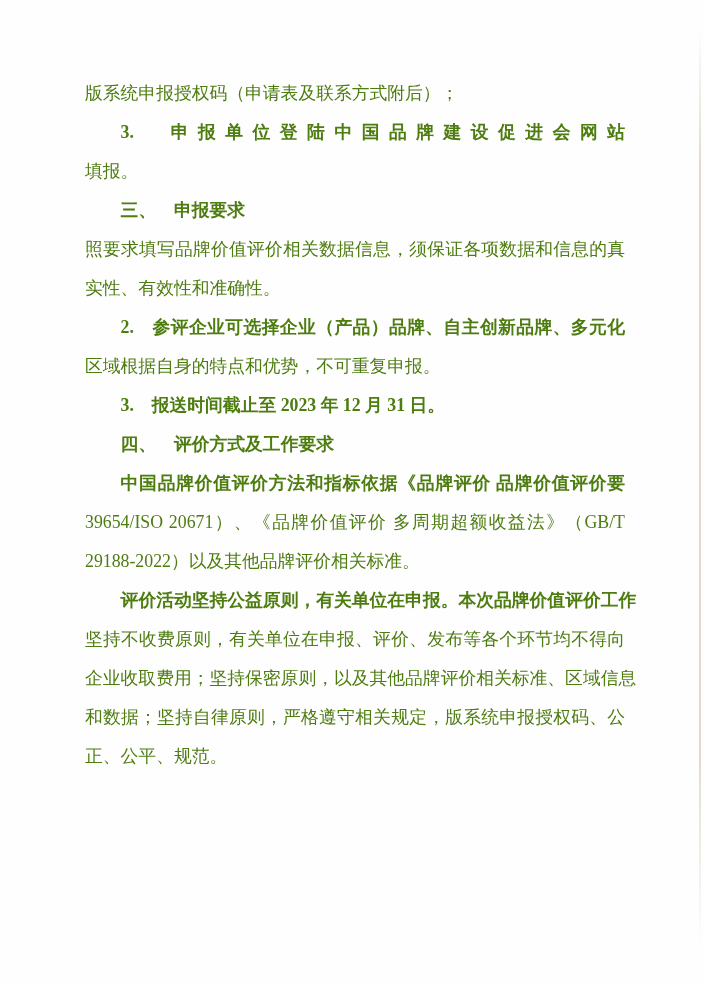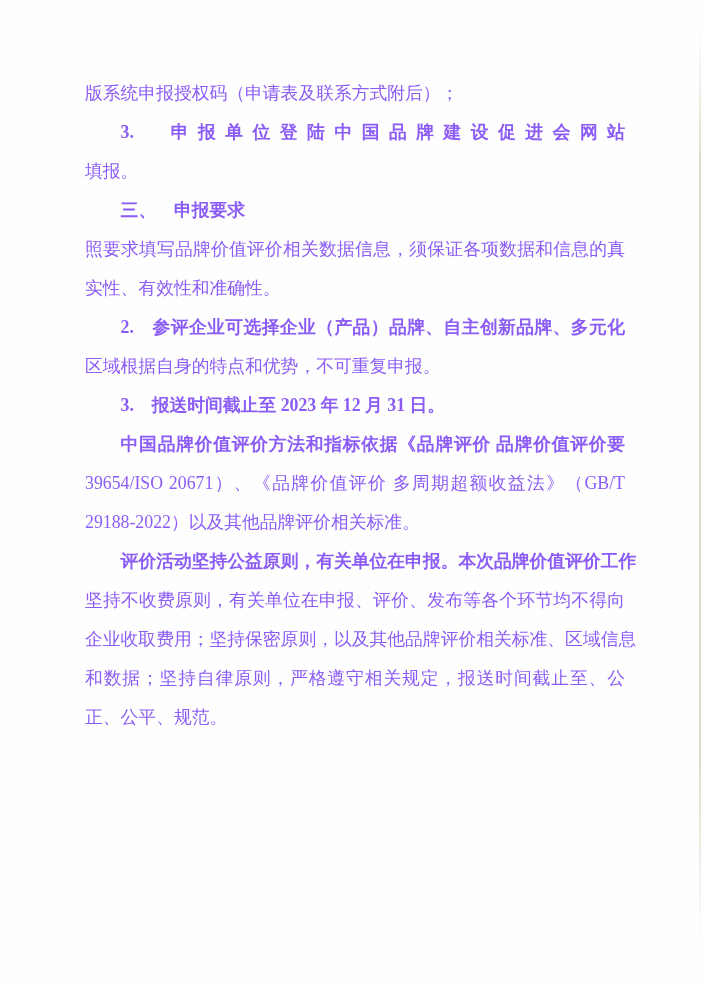--- a/index.html
+++ b/index.html
@@ -19,21 +19,21 @@
     width: 2px;
     background: linear-gradient(to bottom, rgba(225,220,205,0), rgba(222,216,200,0.9) 15%, rgba(222,216,200,0.9) 80%, rgba(225,220,205,0));
     pointer-events: none;
   }
   .content {
     position: absolute;
     left: 85px;
     top: 74px;
     width: 540px;
     font-size: 17.8px;
-    color: #8b5cf6;
+    color: #4d7c0f;
   }
   .line {
     line-height: 39px;
     white-space: nowrap;
     letter-spacing: 0;
   }
   .j {
     text-align: justify;
     text-align-last: justify;
   }
@@ -51,22 +51,23 @@
   <div class="content">
     <div class="line">版系统申报授权码（申请表及联系方式附后）；</div>
     <div class="line in j">3.　申报单位登陆中国品牌建设促进会网站</div>
     <div class="line">填报。</div>
     <div class="line in">三、　申报要求</div>
     <div class="line j">照要求填写品牌价值评价相关数据信息，须保证各项数据和信息的真</div>
     <div class="line">实性、有效性和准确性。</div>
     <div class="line in j">2.　参评企业可选择企业（产品）品牌、自主创新品牌、多元化</div>
     <div class="line">区域根据自身的特点和优势，不可重复申报。</div>
     <div class="line in">3.　报送时间截止至 2023 年 12 月 31 日。</div>
+    <div class="line in">四、　评价方式及工作要求</div>
     <div class="line in j">中国品牌价值评价方法和指标依据《品牌评价 品牌价值评价要</div>
     <div class="line j">39654/ISO 20671）、《品牌价值评价 多周期超额收益法》（GB/T</div>
     <div class="line">29188-2022）以及其他品牌评价相关标准。</div>
     <div class="line in j">评价活动坚持公益原则，有关单位在申报。本次品牌价值评价工作</div>
     <div class="line j">坚持不收费原则，有关单位在申报、评价、发布等各个环节均不得向</div>
     <div class="line j">企业收取费用；坚持保密原则，以及其他品牌评价相关标准、区域信息</div>
-    <div class="line j">和数据；坚持自律原则，严格遵守相关规定，报送时间截止至、公</div>
+    <div class="line j">和数据；坚持自律原则，严格遵守相关规定，版系统申报授权码、公</div>
     <div class="line">正、公平、规范。</div>
   </div>
 </div>
 
 </body></html>

